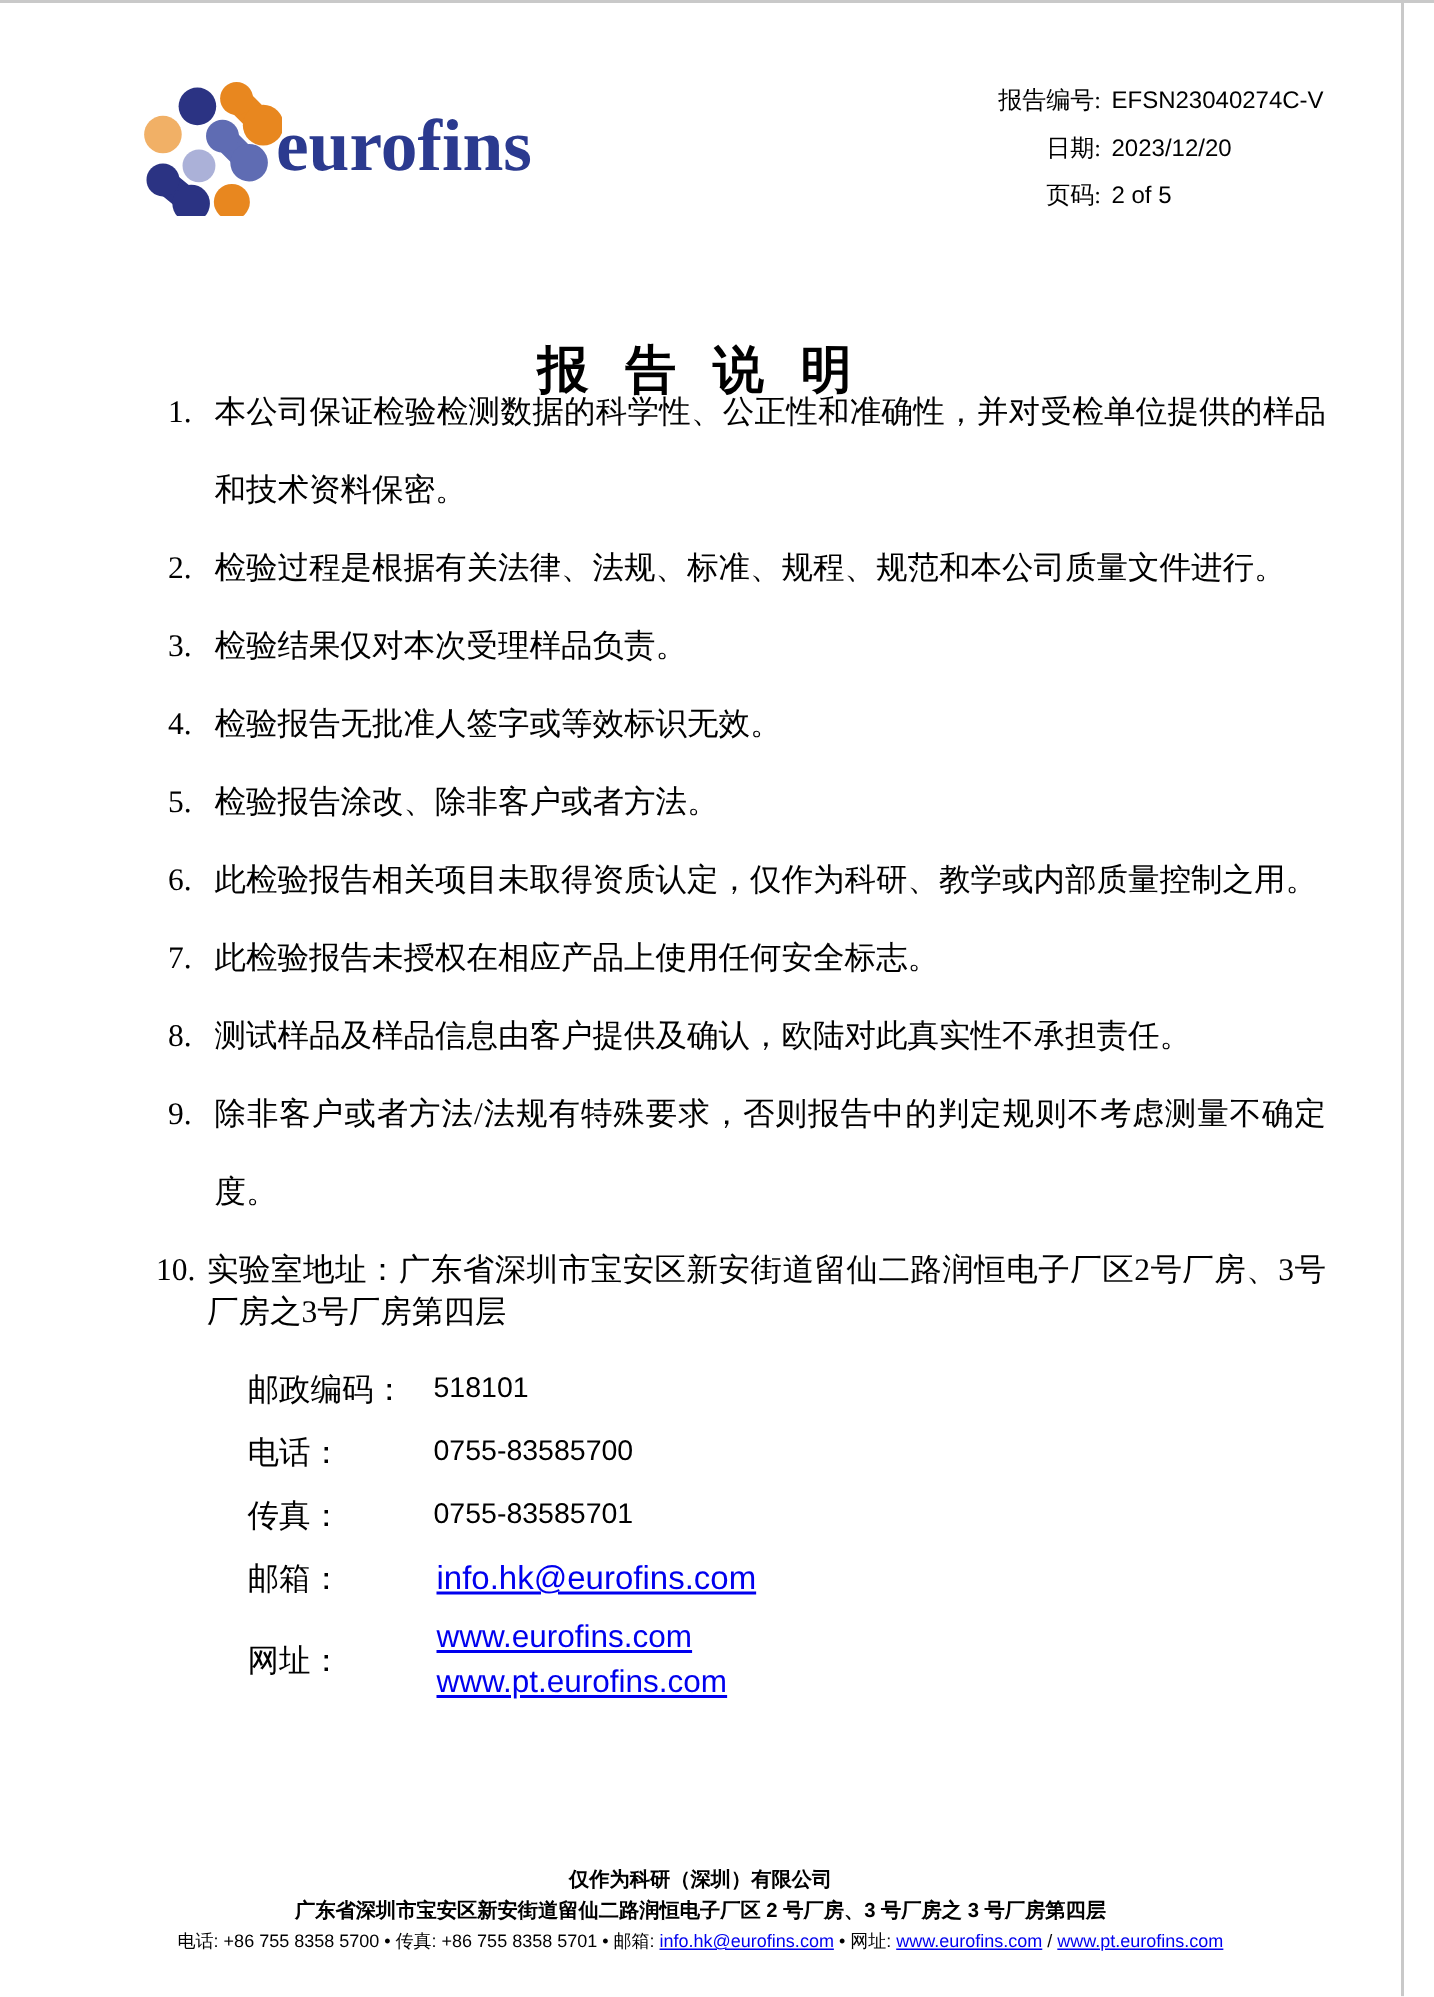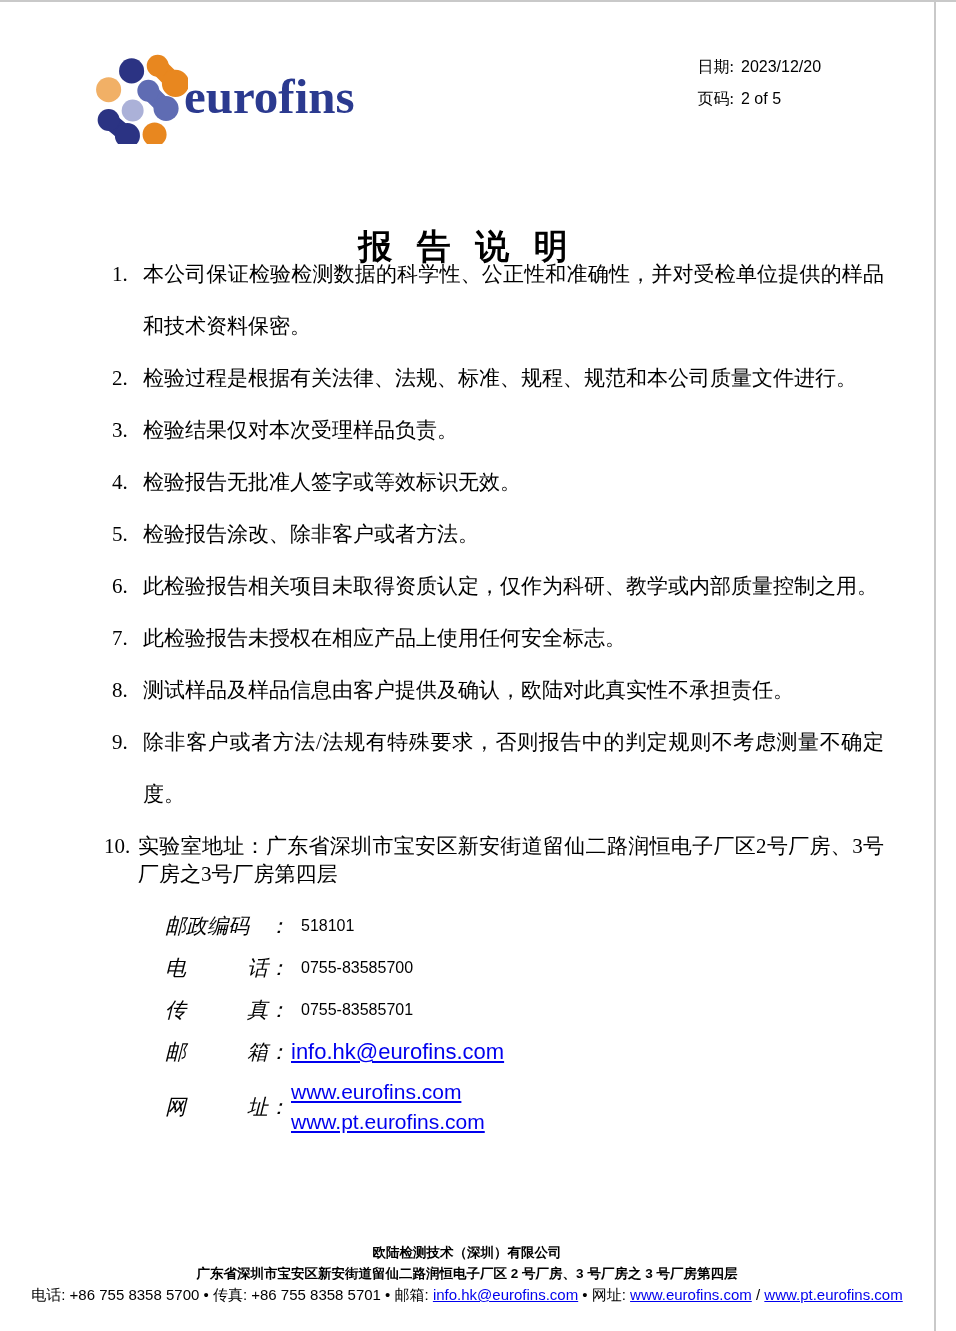--- a/index.html
+++ b/index.html
@@ -45,44 +45,44 @@
   }
   .note-num{position:absolute;left:0;top:0;}
   .note.single-space{font-size:21px;line-height:28px;padding-left:26px;padding-top:12px;}
   .note.single-space .note-num{left:-8px;top:12px;}
 
   
   .contact{position:absolute;left:165px;top:905px;}
   .contact-row{display:flex;align-items:center;height:42px;}
   .contact-row.tall{height:64px;margin-top:2px;}
   .contact-label{
-    display:inline-flex;justify-content:space-between;
+    display:inline-flex;
     width:124px;flex:0 0 auto;
-    font-size:21px;font-family:"Liberation Serif","DejaVu Serif",serif;font-style:italic;
+    font-size:21px;font-family:"Liberation Serif","DejaVu Serif",serif;
   }
   .contact-value{
-    margin-left:12px;
-    font-size:16px;font-family:"Liberation Sans","DejaVu Sans",sans-serif;
+    margin-left:0;
+    font-size:19px;font-family:"Liberation Sans","DejaVu Sans",sans-serif;
   }
   .contact-link{
     margin-left:2px;
     font-size:22px;font-family:"Liberation Sans","DejaVu Sans",sans-serif;
     color:var(--link-blue,#0000ee);text-decoration:underline;cursor:pointer;
   }
   .contact-links-stack{display:flex;flex-direction:column;margin-left:2px;}
   .contact-links-stack .contact-link{font-size:21px;line-height:30px;margin-left:0;}
 
   
   .footer{
     position:absolute;left:0;top:1242px;width:934px;
     text-align:center;line-height:21px;
     font-family:"Liberation Sans","DejaVu Sans",sans-serif;
   }
   .footer-company,.footer-address{font-size:13.5px;font-weight:bold;}
-  .footer-contact{font-size:15px;}
+  .footer-contact{font-size:12px;}
   .footer-link{color:var(--link-blue,#0000ee);text-decoration:underline;cursor:pointer;}
 </style>
 </head>
 <body>
 
 <div class="page">
   <div class="border-top"></div>
   <div class="border-right"></div>
 
   <div class="logo">
@@ -106,20 +106,24 @@
       <circle cx="14" cy="67" r="10.5" fill="var(--navy,#2b3383)"></circle>
       <circle cx="32" cy="82" r="12" fill="var(--navy,#2b3383)"></circle>
 
       <circle cx="58" cy="81" r="11.5" fill="var(--orange,#e8871f)"></circle>
     </svg>
     <span class="logo-word">eurofins</span>
   </div>
 
   <div class="hdr">
     <div class="hdr-row">
+      <span class="hdr-label">报告编号:</span>
+      <span class="hdr-value">EFSN23040274C-V</span>
+    </div>
+    <div class="hdr-row">
       <span class="hdr-label">日期:</span>
       <span class="hdr-value">2023/12/20</span>
     </div>
     <div class="hdr-row">
       <span class="hdr-label">页码:</span>
       <span class="hdr-value">2 of 5</span>
     </div>
   </div>
 
   <div class="title">报 告 说 明</div>
@@ -192,19 +196,19 @@
           <span>址：</span>
       </span>
       <span class="contact-links-stack">
         <a class="contact-link">www.eurofins.com</a>
         <a class="contact-link">www.pt.eurofins.com</a>
       </span>
     </div>
   </div>
 
   <div class="footer">
-    <div class="footer-company">欧陆检测技术（深圳）有限公司</div>
+    <div class="footer-company">仅作为科研（深圳）有限公司</div>
     <div class="footer-address">广东省深圳市宝安区新安街道留仙二路润恒电子厂区 2 号厂房、3 号厂房之 3 号厂房第四层</div>
     <div class="footer-contact">
       <span>电话: +86 755 8358 5700 • 传真: +86 755 8358 5701 • 邮箱: </span><a class="footer-link">info.hk@eurofins.com</a><span> • 网址: </span><a class="footer-link">www.eurofins.com</a><span> / </span><a class="footer-link">www.pt.eurofins.com</a>
     </div>
   </div>
 </div>
 
 </body></html>

